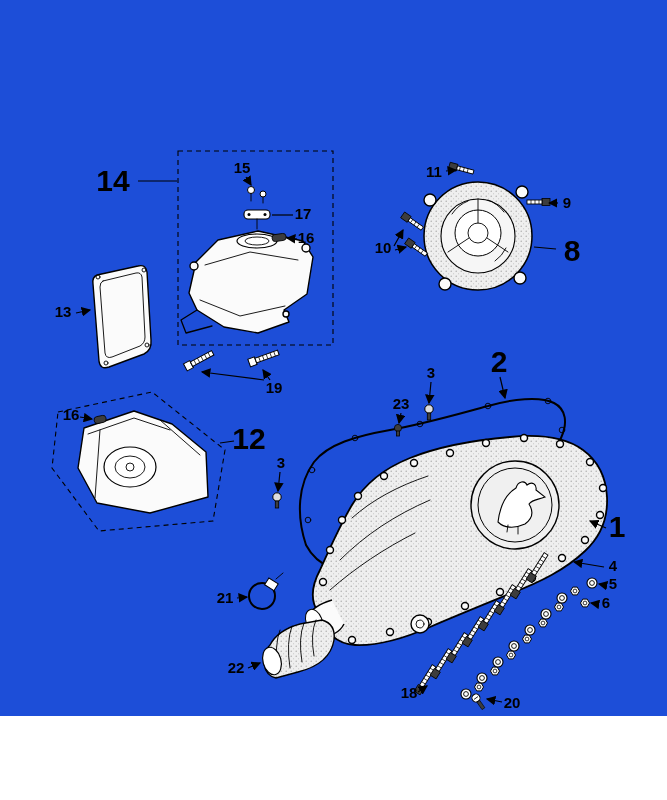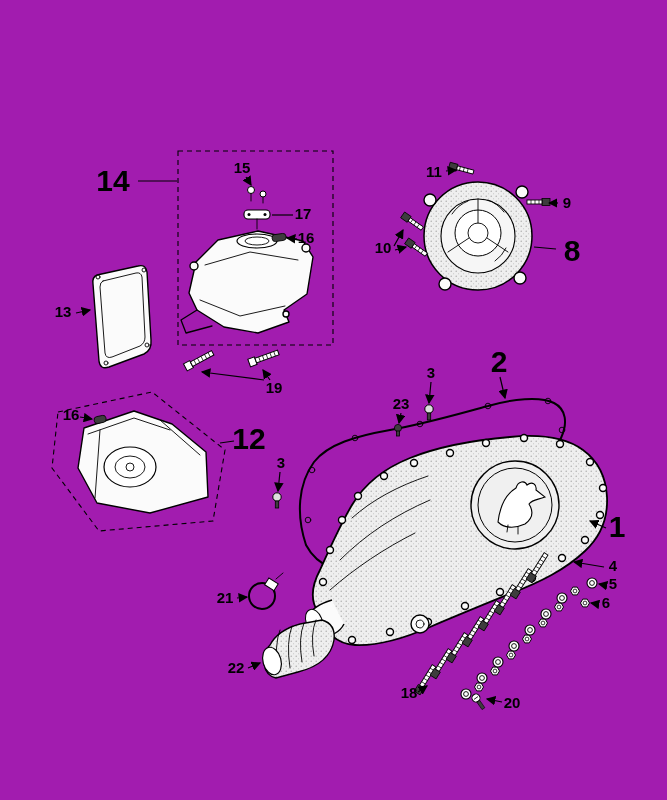--- a/index.html
+++ b/index.html
@@ -1,16 +1,16 @@
 <!DOCTYPE html>
 <html><head>
 <meta charset="utf-8">
 <style>
   html,body{margin:0;padding:0;background:#ffffff;}
-  .stage{position:relative;width:667px;height:800px;background:#a21caf;margin:0 auto;overflow:hidden;}
+  .stage{position:relative;width:667px;height:716px;background:#1d4ed8;margin:0 auto;overflow:hidden;}
   svg{display:block;}
   text{font-family:"Liberation Sans","DejaVu Sans",sans-serif;font-weight:700;fill:#000;}
   .lbl-lg{font-size:30px;}
   .lbl-sm{font-size:15px;}
   .ln{fill:none;stroke:#000;stroke-width:1.3;stroke-linecap:round;stroke-linejoin:round;}
   .ln-thin{fill:none;stroke:#000;stroke-width:0.9;stroke-linecap:round;stroke-linejoin:round;}
   .part{fill:#fbfbfb;stroke:#000;stroke-width:1.4;stroke-linejoin:round;}
   .dark{fill:#3d3d3d;stroke:#000;stroke-width:0.8;}
   .leader{fill:none;stroke:#000;stroke-width:1.2;}
   .dashed{fill:none;stroke:#000;stroke-width:1.1;stroke-dasharray:5 4;}

